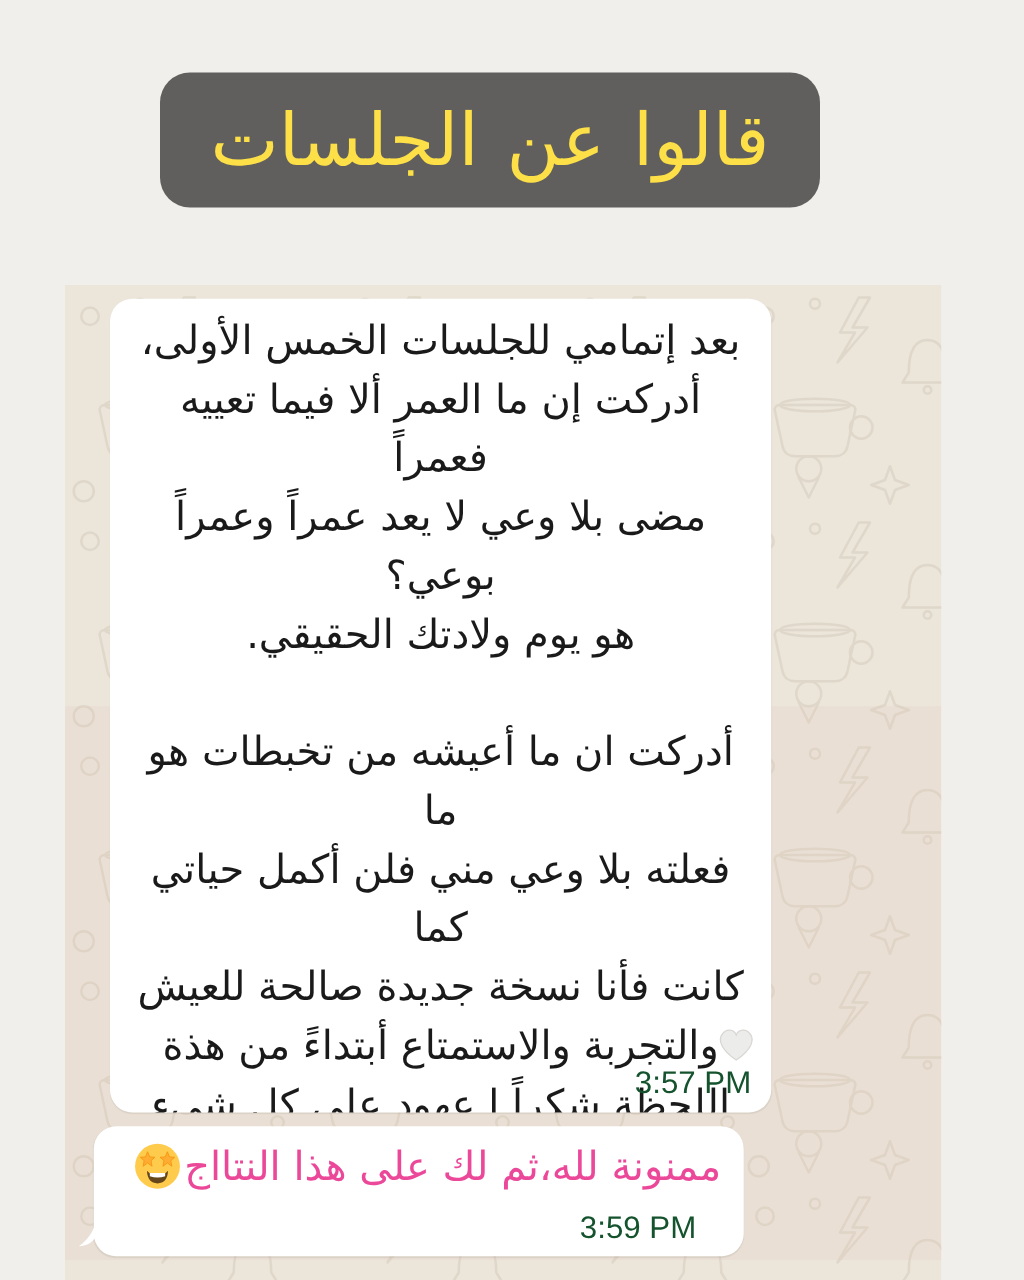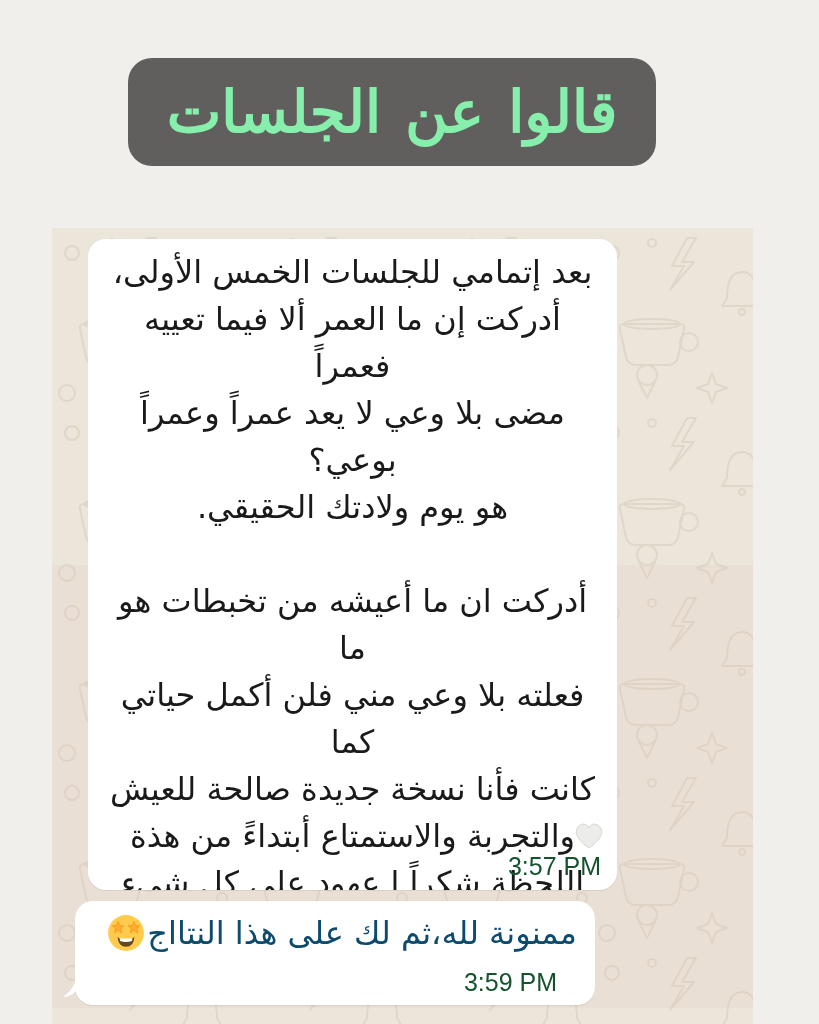--- a/index.html
+++ b/index.html
@@ -8,22 +8,22 @@
     background:#f1efeb; overflow:hidden;
     font-family:"DejaVu Sans","Liberation Sans",sans-serif;
   }
   
   .title-box{
     position:absolute; left:128px; top:58px; width:528px; height:108px;
     background:#615f5e; border-radius:24px;
     display:flex; align-items:center; justify-content:center;
   }
   .title-text{
-    color:#86efac; font-family:"DejaVu Serif","Liberation Serif",serif;
-    font-size:58px; direction:rtl; word-spacing:4px; white-space:nowrap;font-weight:bold;
+    color:#fde047; font-family:"DejaVu Serif","Liberation Serif",serif;
+    font-size:58px; direction:rtl; word-spacing:4px; white-space:nowrap;
   }
   
   .chat{
     position:absolute; left:52px; top:228px; width:701px; height:916px;
     background:#ebe5da; overflow:hidden;
   }
   .doodles{ position:absolute; left:0; top:0; }
   .seam{
     position:absolute; left:0; top:337px; width:701px; height:443px;
     background:rgba(224,192,176,0.14); pointer-events:none;
@@ -46,21 +46,21 @@
   }
   .time{
     position:absolute; color:#14532d; font-size:25px;
     font-family:"Liberation Sans","DejaVu Sans",sans-serif; direction:ltr;
   }
   .time1{ right:16px; bottom:9px; }
   .time2{ right:38px; bottom:8px; }
   .b2-row{
     direction:rtl; display:flex; align-items:center; justify-content:flex-start;
     gap:2px; padding:10px 18px 0 14px;
-    color:#0c4a6e; font-size:32px; line-height:44px; white-space:nowrap;
+    color:#ec4899; font-size:32px; line-height:44px; white-space:nowrap;
   }
   .tail{ position:absolute; left:-13px; bottom:6px; }
 </style>
 </head>
 <body>
 
 <div id="canvas">
 
   <div class="title-box">
     <span class="title-text">قالوا عن الجلسات</span>

